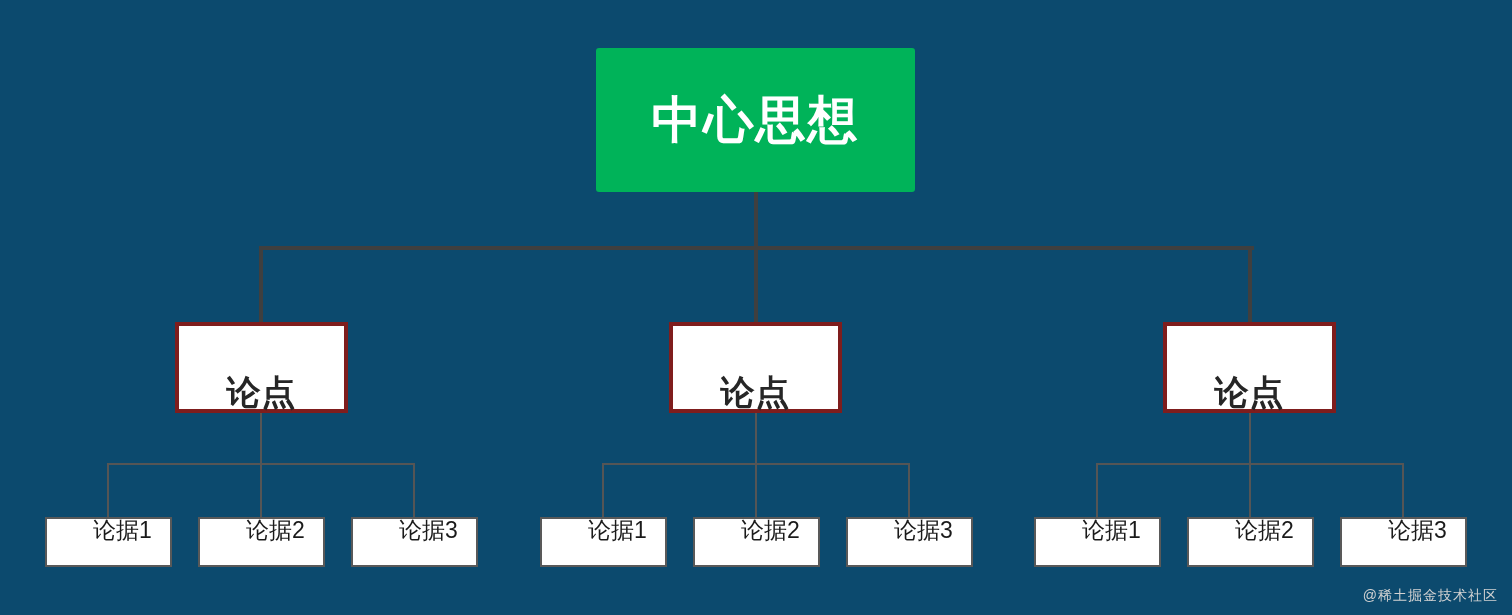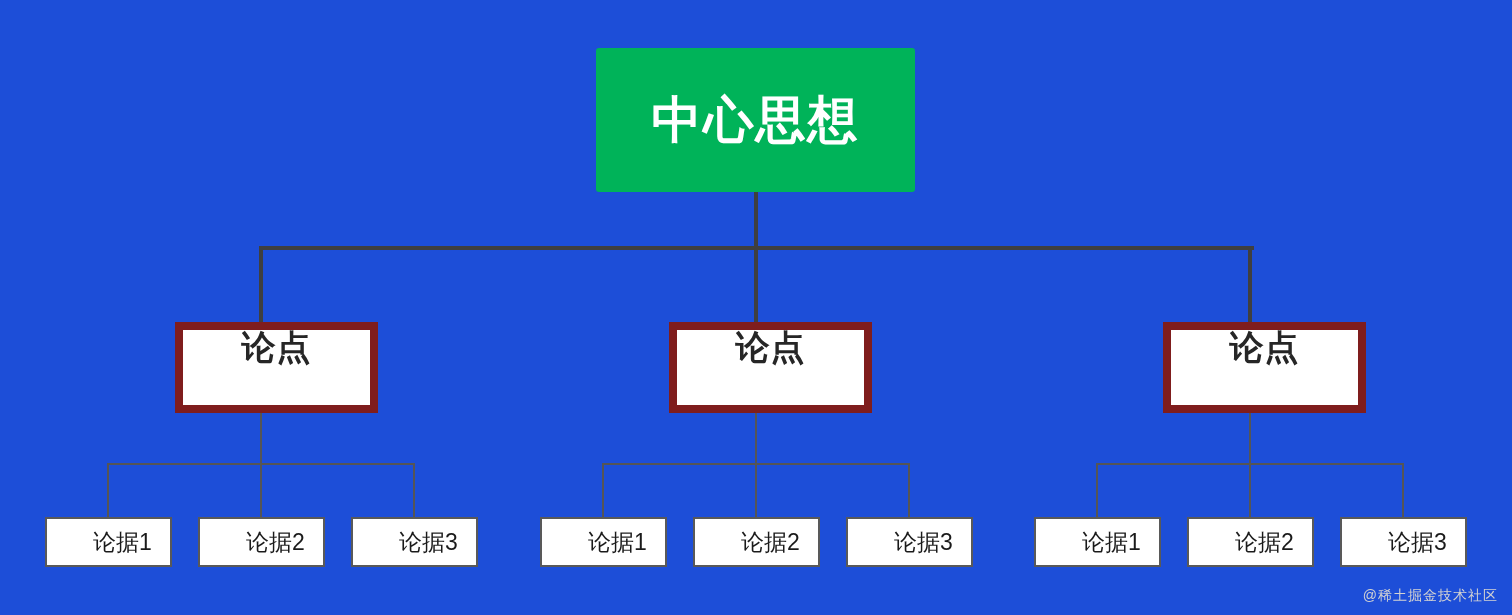--- a/index.html
+++ b/index.html
@@ -8,21 +8,21 @@
     padding: 0;
     background: #ffffff;
   }
   body {
     font-family: "Liberation Sans", "DejaVu Sans", sans-serif;
   }
   #canvas {
     position: relative;
     width: 1512px;
     height: 615px;
-    background: #1d4ed8;
+    background: #0c4a6e;
     overflow: hidden;
   }
 
   
   .conn {
     position: absolute;
     background: #3f3f3f;
   }
   .conn-thick { background: #3f3f3f; }
   .conn-thin  { background: #555555; }
@@ -47,27 +47,27 @@
     font-weight: bold;
     letter-spacing: 2px;
     line-height: 1;
     white-space: nowrap;
   }
 
   
   .branch-node {
     position: absolute;
     top: 322px;
-    width: 203px;
+    width: 173px;
     height: 91px;
     background: #ffffff;
-    border: 8px solid #7f1d1d;
+    border: 4px solid #7f1d1d;
     box-sizing: border-box;
     display: flex;
-    align-items: flex-start;
+    align-items: flex-end;
     justify-content: center;
   }
   .branch-label {
     color: #262626;
     font-size: 34px;
     font-weight: bold;
     letter-spacing: 1px;
     line-height: 1;
     white-space: nowrap;
   }
@@ -75,21 +75,21 @@
   
   .leaf-node {
     position: absolute;
     top: 517px;
     width: 127px;
     height: 50px;
     background: #ffffff;
     border: 2px solid #595959;
     box-sizing: border-box;
     display: flex;
-    align-items: center;
+    align-items: flex-start;
     justify-content: center;
     padding-left: 28px;
   }
   .leaf-label {
     color: #1a1a1a;
     font-size: 23px;
     font-weight: normal;
     line-height: 1;
     white-space: nowrap;
   }

